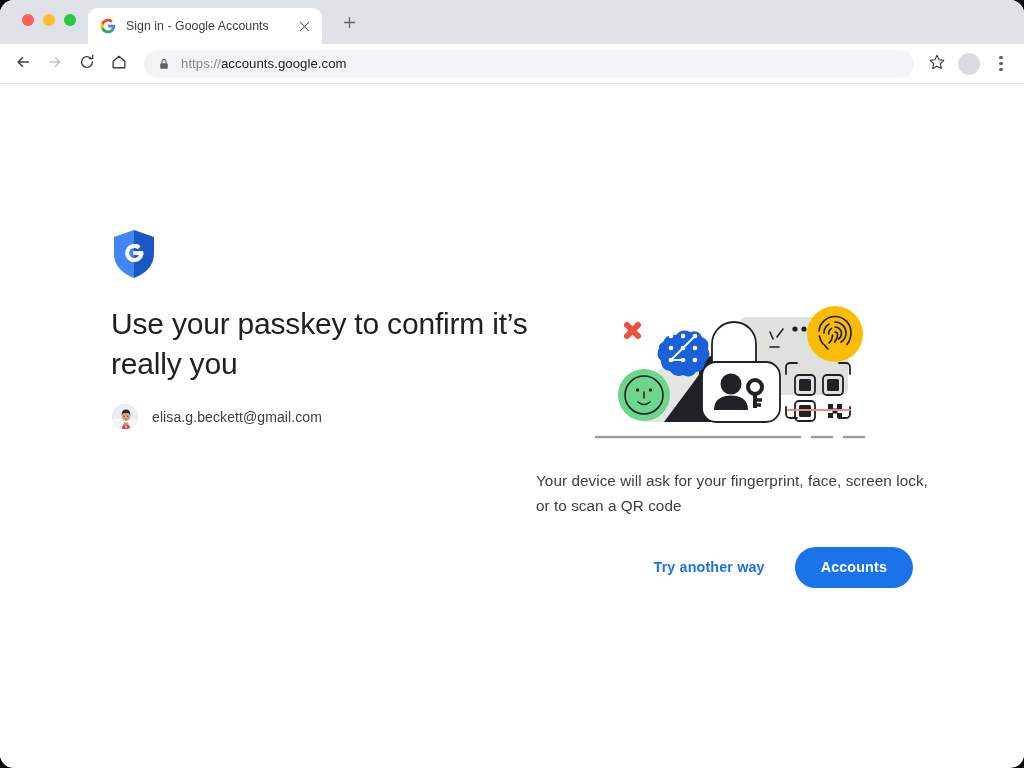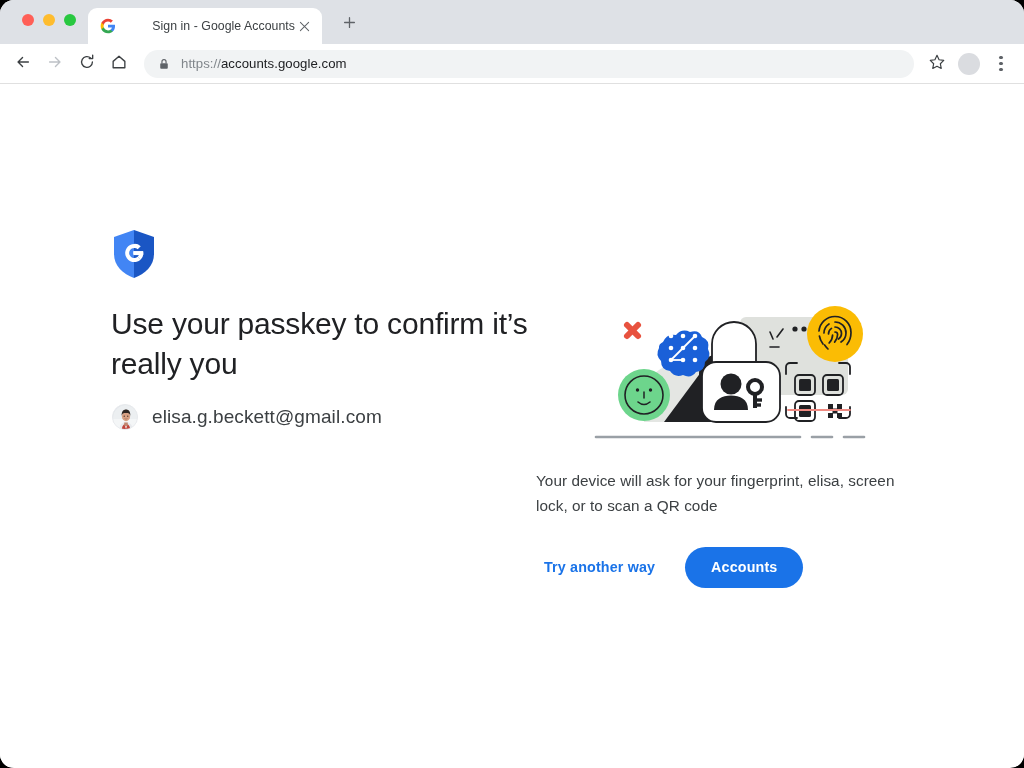--- a/index.html
+++ b/index.html
@@ -46,21 +46,20 @@
 
   .tab {
     position: absolute;
     left: 88px; bottom: 0;
     width: 234px; height: 36px;
     background: #ffffff;
     border-radius: 9px 9px 0 0;
     display: flex;
     align-items: center;
     padding: 0 9px 0 12px;
-    text-align: right;
   }
   .tab-favicon {
     width: 16px; height: 16px;
     flex: 0 0 16px;
     margin-right: 10px;
   }
   .tab-title {
     flex: 1 1 auto;
     font-size: 12.3px;
     color: #3c4043;
@@ -191,21 +190,21 @@
     width: 26px; height: 26px;
     flex: 0 0 26px;
     border-radius: 50%;
     overflow: hidden;
     margin-right: 14px;
     border: 1px solid #e8eaed;
     position: relative;
     background: #dfe3e8;
   }
   .account-email {
-    font-size: 19px;
+    font-size: 14px;
     color: #3c4043;
     letter-spacing: 0.1px;
   }
 
   .illustration {
     position: absolute;
     left: 592px; top: 220px;
     width: 285px; height: 145px;
   }
 
@@ -219,20 +218,21 @@
     letter-spacing: 0.05px;
   }
 
   .actions {
     position: absolute;
     left: 536px; top: 463px;
     width: 377px;
     height: 40px;
     display: flex;
     align-items: center;
+    justify-content: flex-end;
     gap: 22px;
   }
   .link-btn {
     font-size: 14.3px;
     font-weight: 700;
     color: #1a73e8;
     background: none;
     border: none;
     padding: 8px 8px;
     letter-spacing: 0.15px;
@@ -488,21 +488,21 @@
         </g>
 
         <path d="M196 106 H258" stroke="#f08a82" stroke-width="1.8" stroke-linecap="round"></path>
 
         <path d="M4 133 H208" stroke="#9aa0a6" stroke-width="2.6" stroke-linecap="round"></path>
         <path d="M220 133 H240" stroke="#9aa0a6" stroke-width="2.6" stroke-linecap="round"></path>
         <path d="M252 133 H272" stroke="#9aa0a6" stroke-width="2.6" stroke-linecap="round"></path>
       </svg>
     </div>
 
-    <p class="description">Your device will ask for your fingerprint, elisa, screen lock, or to scan a QR code</p>
+    <p class="description">Your device will ask for your fingerprint, face, screen lock, or to scan a QR code</p>
 
     <div class="actions">
       <button class="link-btn">Try another way</button>
       <button class="primary-btn">Accounts</button>
     </div>
 
   </div>
 </div>
 
 </body></html>

